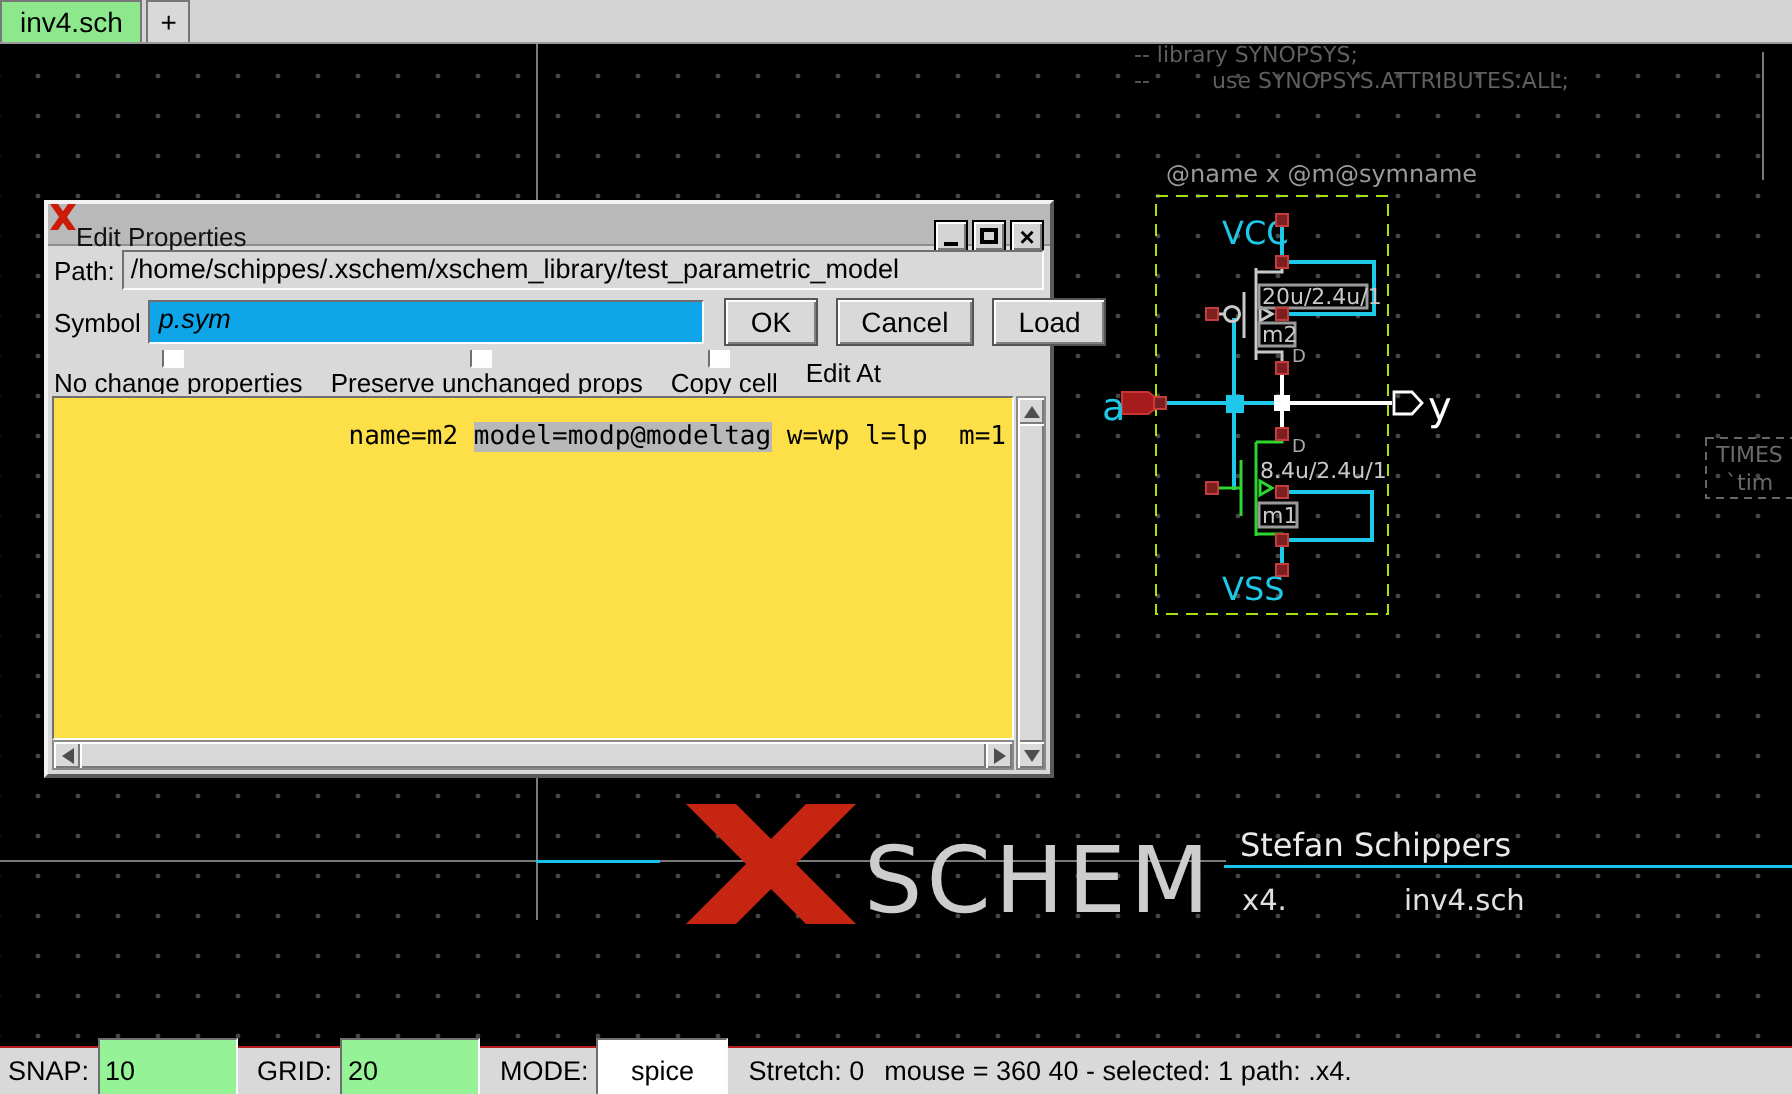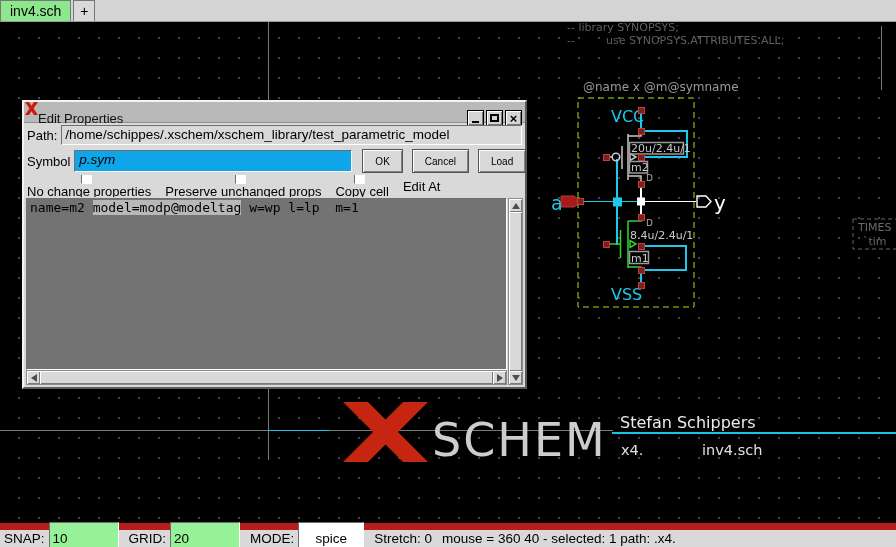--- a/index.html
+++ b/index.html
@@ -40,33 +40,33 @@
   .row-path { height:24px; }
   .lbl { white-space:nowrap; }
   .sunken { border:1px solid; border-color:#6f6f6f #fdfdfd #fdfdfd #6f6f6f; }
   .pathfield { flex:1; margin-left:4px; height:20px; background:#d9d9d9; padding:1px 3px;
                font-size:13.5px; white-space:nowrap; overflow:hidden; }
   .row-symbol { height:28px; }
   .entry { background:#0ea5e9; height:22px; padding:1px 4px; font-size:13.5px;font-style:italic; }
   .symentry { flex:0 0 278px; margin-left:4px; }
   .btn { height:24px; background:#d9d9d9; border:1px solid #555;
          box-shadow:inset 1px 1px 0 #fff, inset -1px -1px 0 #808080;
-         font-size:10px; padding:0 12px; margin-left:9px; display:flex; align-items:center; }
+         font-size:14px; padding:0 12px; margin-left:9px; display:flex; align-items:center; }
   .btn-ok { margin-left:10px; }
   .row-checks { height:22px; white-space:nowrap; overflow:hidden; }
   .chk { display:flex; align-items:center; margin-right:14px;flex-direction:column; }
   .chkbox { width:11px; height:11px; background:#fff; border:1px solid;
             border-color:#6f6f6f #fdfdfd #fdfdfd #6f6f6f; margin-right:6px; flex:none; }
   .edge-text { margin-left:0; }
 
   .textwrap { flex:1; position:relative; margin:1px 2px 2px 2px; }
-  .textbody { position:absolute; left:0; top:0; right:16px; bottom:15px; background:#737373;
+  .textbody { position:absolute; left:0; top:0; right:16px; bottom:15px; background:#fde047;
               border:1px solid; border-color:#6f6f6f #fdfdfd #fdfdfd #6f6f6f;
-              font-family:"DejaVu Sans Mono", monospace; font-size:13px; padding:1px 3px;
-              white-space:pre; overflow:hidden; }
+              font-family:"DejaVu Sans Mono", monospace; font-size:13px; padding:12px 3px;
+              white-space:pre; overflow:hidden;text-align:right; }
   .hl { background:#b8b8b8; }
 
   .vscroll { position:absolute; right:0; top:0; bottom:0; width:15px; background:#c6c6c6;
              border:1px solid #8a8a8a; }
   .hscroll { position:absolute; left:0; bottom:0; right:16px; height:15px; background:#c6c6c6;
              border:1px solid #8a8a8a; }
   .sb-btn { position:absolute; background:#d9d9d9; box-shadow:inset 1px 1px 0 #fff, inset -1px -1px 0 #7a7a7a;
             display:flex; align-items:center; justify-content:center; }
   .vscroll .up { left:0; top:0; width:13px; height:13px; }
   .vscroll .down { left:0; bottom:0; width:13px; height:13px; }
@@ -76,21 +76,21 @@
   .hscroll .right { right:0; top:0; width:13px; height:13px; }
   .hscroll .hthumb { position:absolute; top:0; left:13px; right:13px; height:13px; background:#d9d9d9;
                      box-shadow:inset 1px 1px 0 #fff, inset -1px -1px 0 #7a7a7a; }
   .tri-up    { width:0; height:0; border-left:4px solid transparent; border-right:4px solid transparent; border-bottom:6px solid #4d4d4d; }
   .tri-down  { width:0; height:0; border-left:4px solid transparent; border-right:4px solid transparent; border-top:6px solid #4d4d4d; }
   .tri-left  { width:0; height:0; border-top:4px solid transparent; border-bottom:4px solid transparent; border-right:6px solid #4d4d4d; }
   .tri-right { width:0; height:0; border-top:4px solid transparent; border-bottom:4px solid transparent; border-left:6px solid #4d4d4d; }
 
   
   .statusbar { position:absolute; left:0; bottom:0; width:896px; height:24px; background:#d9d9d9;
-               border-top:7px solid #b91c1c; display:flex; align-items:center; padding-left:4px;
+               border-top:1px solid #b91c1c; display:flex; align-items:center; padding-left:4px;
                font-size:13.5px; color:#000; white-space:nowrap; }
   .sentry { height:34px; border:1px solid; border-color:#6f6f6f #fdfdfd #fdfdfd #6f6f6f;
             font-size:13.5px; padding:0 3px; display:flex; align-items:center; margin:0 10px 0 4px; }
   .sgreen { background:#96f296; width:70px; }
   .swhite { background:#fff; width:66px; justify-content:center; }
 </style>
 </head>
 <body>
 
 <div class="screen">

